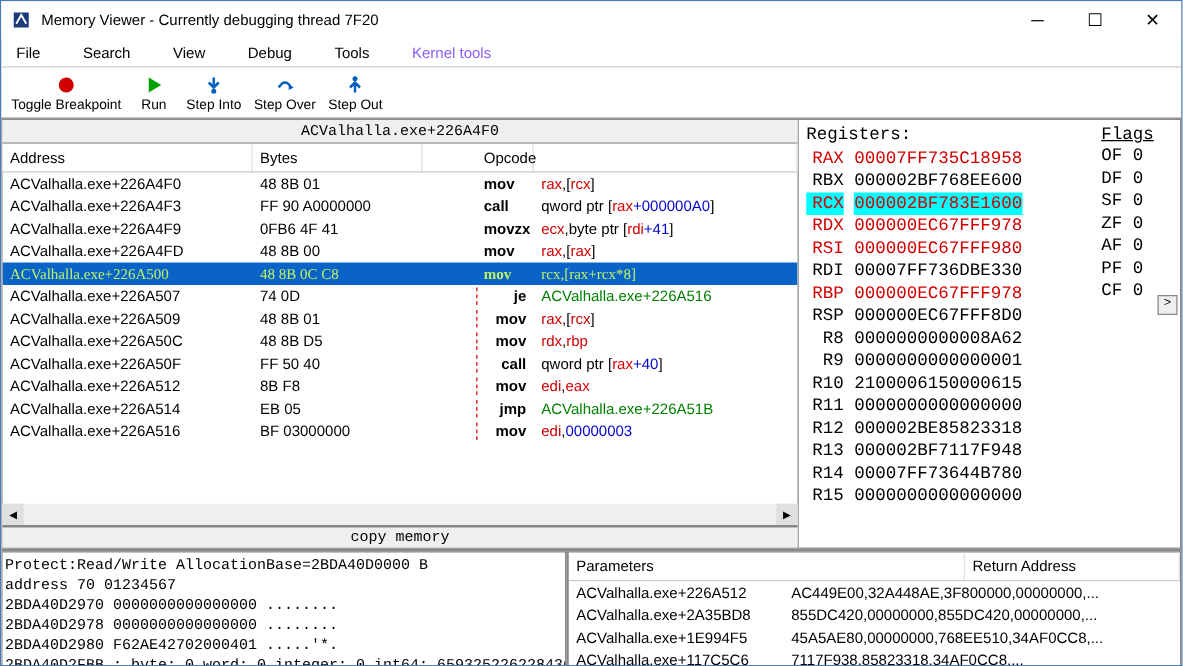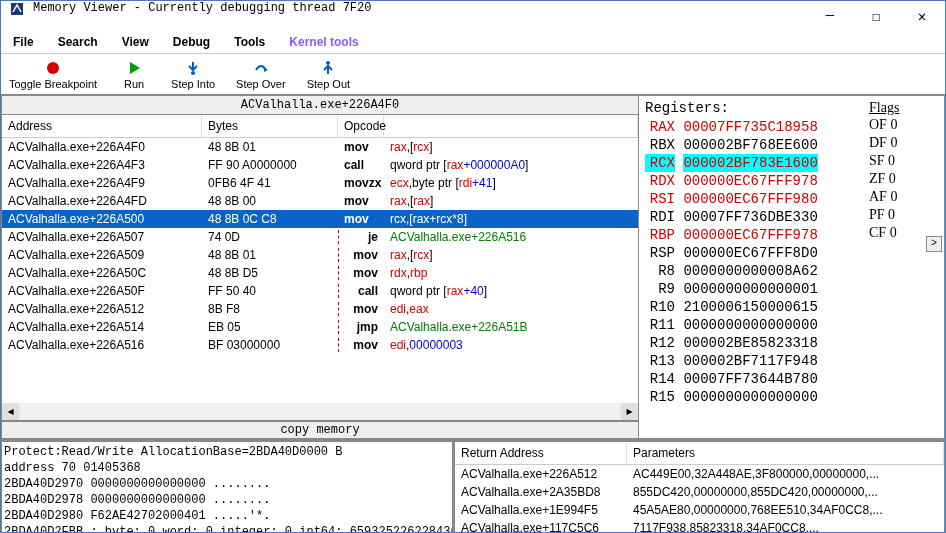--- a/index.html
+++ b/index.html
@@ -1,54 +1,54 @@
 <!DOCTYPE html>
 <html><head>
 <meta charset="utf-8">
 <style>
 * { box-sizing: border-box; margin: 0; padding: 0; }
 body { font-family: "Segoe UI", Tahoma, sans-serif; font-size: 12px; background: #fff; width: 946px; height: 533px; overflow: hidden; border: 1px solid #4a7bb5; }
-.titlebar { display: flex; align-items: flex-start; height: 30px; background: #fff; font-family: Liberation Mono, monospace; }
+.titlebar { display: flex; align-items: center; height: 30px; background: #fff; }
 .titlebar .icon { width: 16px; height: 16px; margin: 0 8px; }
 .titlebar .title { flex: 1; font-size: 12px; color: #000; }
 .titlebar .winbtns { display: flex; }
 .titlebar .winbtn { width: 46px; height: 30px; display: flex; align-items: center; justify-content: center; font-size: 14px; cursor: pointer; }
-.menubar { display: flex; gap: 8px; padding: 2px 4px; font-size: 12px; font-weight: bold; }
+.menubar { display: flex; gap: 18px; padding: 2px 4px; font-size: 12px; }
 .menubar .menu { padding: 2px 8px; cursor: pointer; }
 .menubar .menu.disabled { color: #8b5cf6; }
-.toolbar { display: flex; gap: 13px; padding: 2px 4px; border-top: 1px solid #ccc; }
+.toolbar { display: flex; gap: 2px; padding: 2px 4px; border-top: 1px solid #ccc; }
 .toolbtn { display: flex; flex-direction: column; align-items: center; padding: 2px 4px; cursor: pointer; font-size: 11px; min-width: 40px; }
 .toolbtn .ticon { height: 20px; display: flex; align-items: center; justify-content: center; font-size: 16px; }
 .toolbtn .tlabel { font-size: 11px; white-space: nowrap; }
 .main { display: flex; border-top: 1px solid #888; height: 345px; }
 .left { width: 638px; border: 1px solid #888; display: flex; flex-direction: column; }
 .addrbar { background: #efefef; text-align: center; font-family: "Courier New", monospace; font-size: 12px; border-bottom: 1px solid #888; padding: 2px; }
 .cols { display: flex; border-bottom: 1px solid #ccc; background: #fff; font-size: 12px; }
 .cols .col { padding: 4px 6px; border-right: 1px solid #e0e0e0; }
-.c1 { width: 200px; } .c2 { width: 136px; } .c3 { width: 46px; } .c4 { flex: 1; }
+.c1 { width: 200px; } .c2 { width: 136px; } .c3 { width: 46px; margin-left: 43px; } .c4 { flex: 1; }
 .rows { flex: 1; overflow-y: auto; font-family: "Segoe UI", Tahoma, sans-serif; font-size: 12px; }
 .row { display: flex; height: 18px; align-items: center; }
-.row.sel { background: #0a64c8; color: #ffffff; }
+.row.sel { background: #0a64c8; color: #bef264; font-family: Liberation Serif, serif; }
 .row .cell { padding: 0 6px; white-space: nowrap; overflow: hidden; }
 .opcode { font-weight: bold; }
 .operand { font-family: inherit; }
 .red { color: #d00000; }
 .blue { color: #0000d0; }
 .green { color: #008000; }
 .black { color: #000; }
 .hsplit { display: flex; border-top: 2px solid #888; height: 18px; align-items: center; justify-content: center; font-family: "Courier New", monospace; font-size: 12px; background: #efefef; }
 .right { flex: 1; border: 1px solid #888; border-left: none; padding: 4px 0 4px 6px; font-family: "Courier New", monospace; font-size: 14px; position: relative; }
 .reglabel { margin-bottom: 2px; font-size: 14px; display: inline-block; }
 .flagslabel { text-decoration: underline; font-size: 14px; }
 .regrow { white-space: nowrap; line-height: 18px; }
 .regname { display: inline-block; width: 30px; text-align: right; }
 .regval { display: inline-block; }
 .regred { color: #d00000; }
 .reghi { background: #00ffff; }
-.flagcol { position: absolute; left: 230px; top: 4px; font-family: Liberation Serif, serif; }
+.flagcol { position: absolute; left: 242px; top: 4px; }
 .flagrow { line-height: 18px; white-space: nowrap; }
 .expand { position: absolute; right: 2px; top: 140px; width: 16px; height: 16px; border: 1px solid #888; background: #efefef; text-align: center; font-size: 10px; line-height: 14px; cursor: pointer; }
 .bottom { display: flex; height: 102px; border-top: 2px solid #888; }
 .bleft { width: 452px; border: 1px solid #888; font-family: "Courier New", monospace; font-size: 12px; padding: 2px; overflow: hidden; }
 .bleft .bline { white-space: nowrap; line-height: 16px; }
 .bright { flex: 1; border: 1px solid #888; border-left: 2px solid #888; font-size: 12px; display: flex; flex-direction: column; overflow: hidden; }
 .bright .bhead { display: flex; border-bottom: 1px solid #ccc; }
 .bright .bh { padding: 4px 6px; border-right: 1px solid #e0e0e0; }
 .bh1 { width: 172px; } .bh2 { flex: 1; }
 .bright .brows { flex: 1; overflow: hidden; }
@@ -254,32 +254,32 @@
           <div class="flagrow"><span>CF</span> <span>0</span></div>
         </div>
     </div>
     <div class="expand">&gt;</div>
   </div>
 </div>
 
 <div class="bottom">
   <div class="bleft">
     <div class="bline">Protect:Read/Write  AllocationBase=2BDA40D0000 B</div>
-    <div class="bline">address    70                     01405368</div>
+    <div class="bline">address    70                     01234567</div>
     <div id="hex-lines">
         <div class="bline">2BDA40D2970 0000000000000000       ........</div>
         <div class="bline">2BDA40D2978 0000000000000000       ........</div>
         <div class="bline">2BDA40D2980 F62AE42702000401       .....'*.</div>
         <div class="bline">2BDA40D2FBB : byte: 0 word: 0 integer: 0 int64: 6593252262284361728 float:0</div>
       </div>
   </div>
   <div class="bright">
     <div class="bhead">
+      <div class="bh bh2">Parameters</div>
       <div class="bh bh1">Return Address</div>
-      <div class="bh bh2">Parameters</div>
     </div>
     <div class="brows" id="stack-rows">
         <div class="brow">
           <div class="bc bh1">ACValhalla.exe+226A512</div>
           <div class="bc bh2">AC449E00,32A448AE,3F800000,00000000,...</div>
         </div>
         <div class="brow">
           <div class="bc bh1">ACValhalla.exe+2A35BD8</div>
           <div class="bc bh2">855DC420,00000000,855DC420,00000000,...</div>
         </div>

